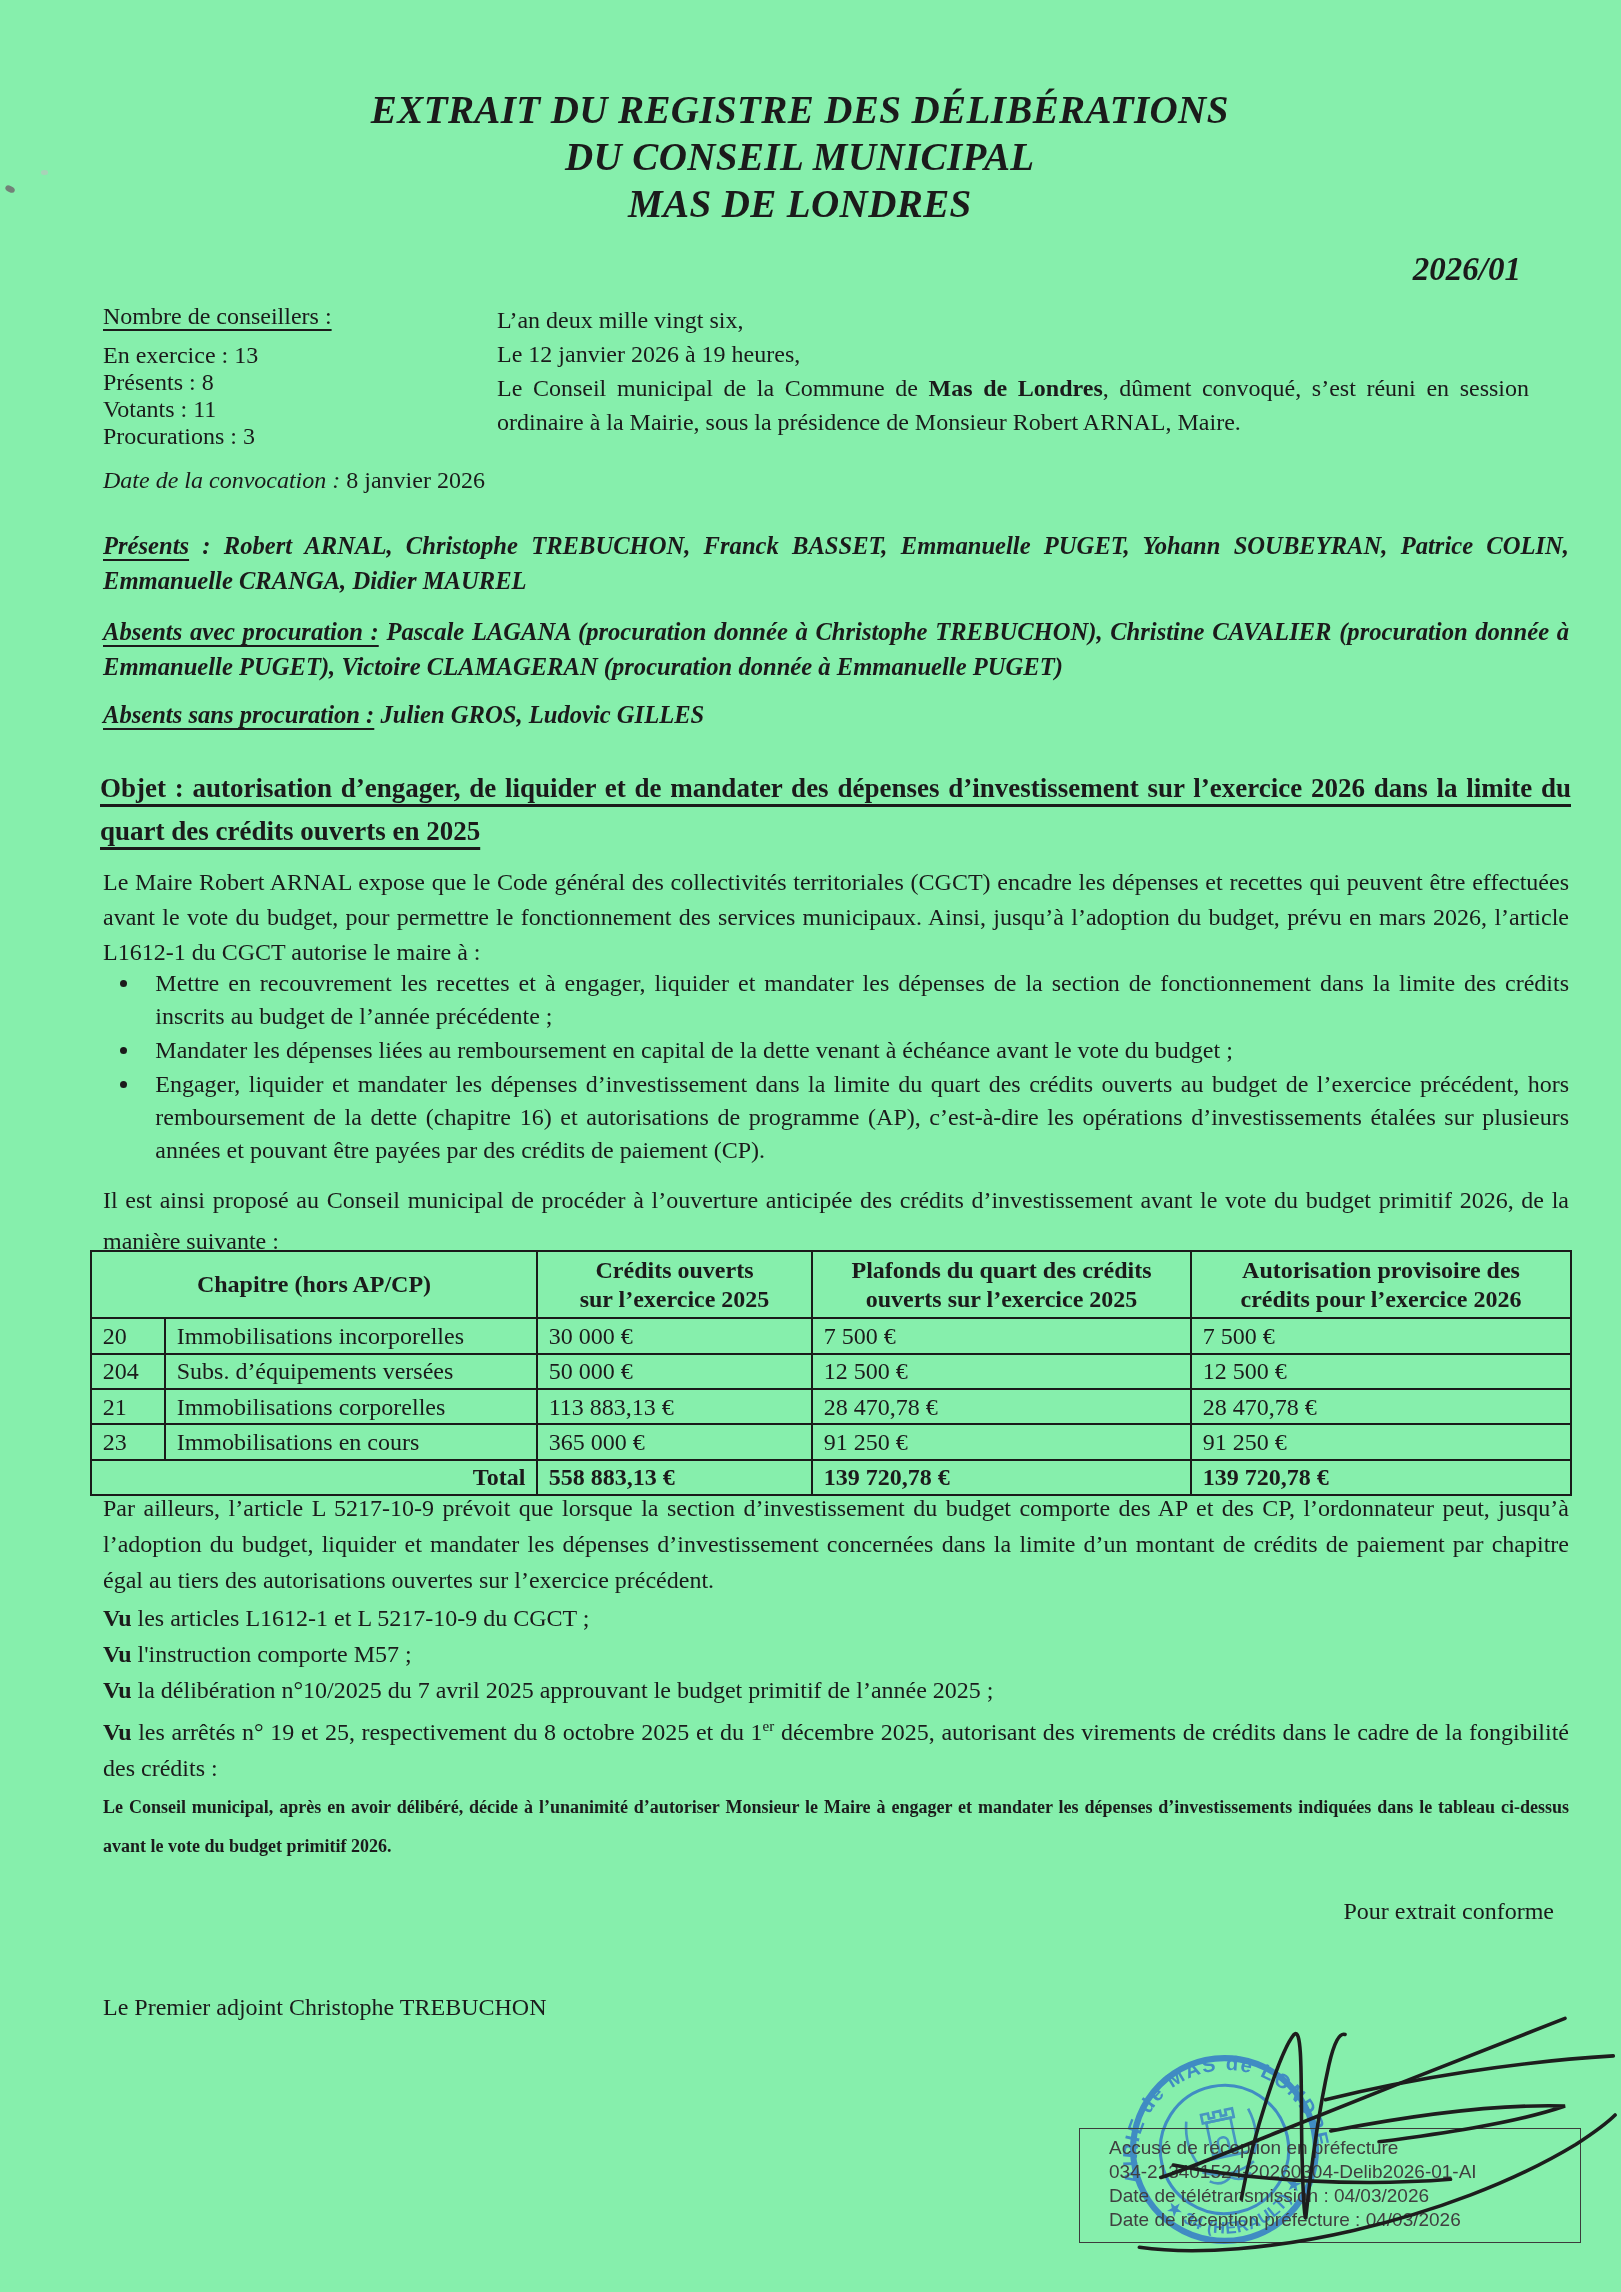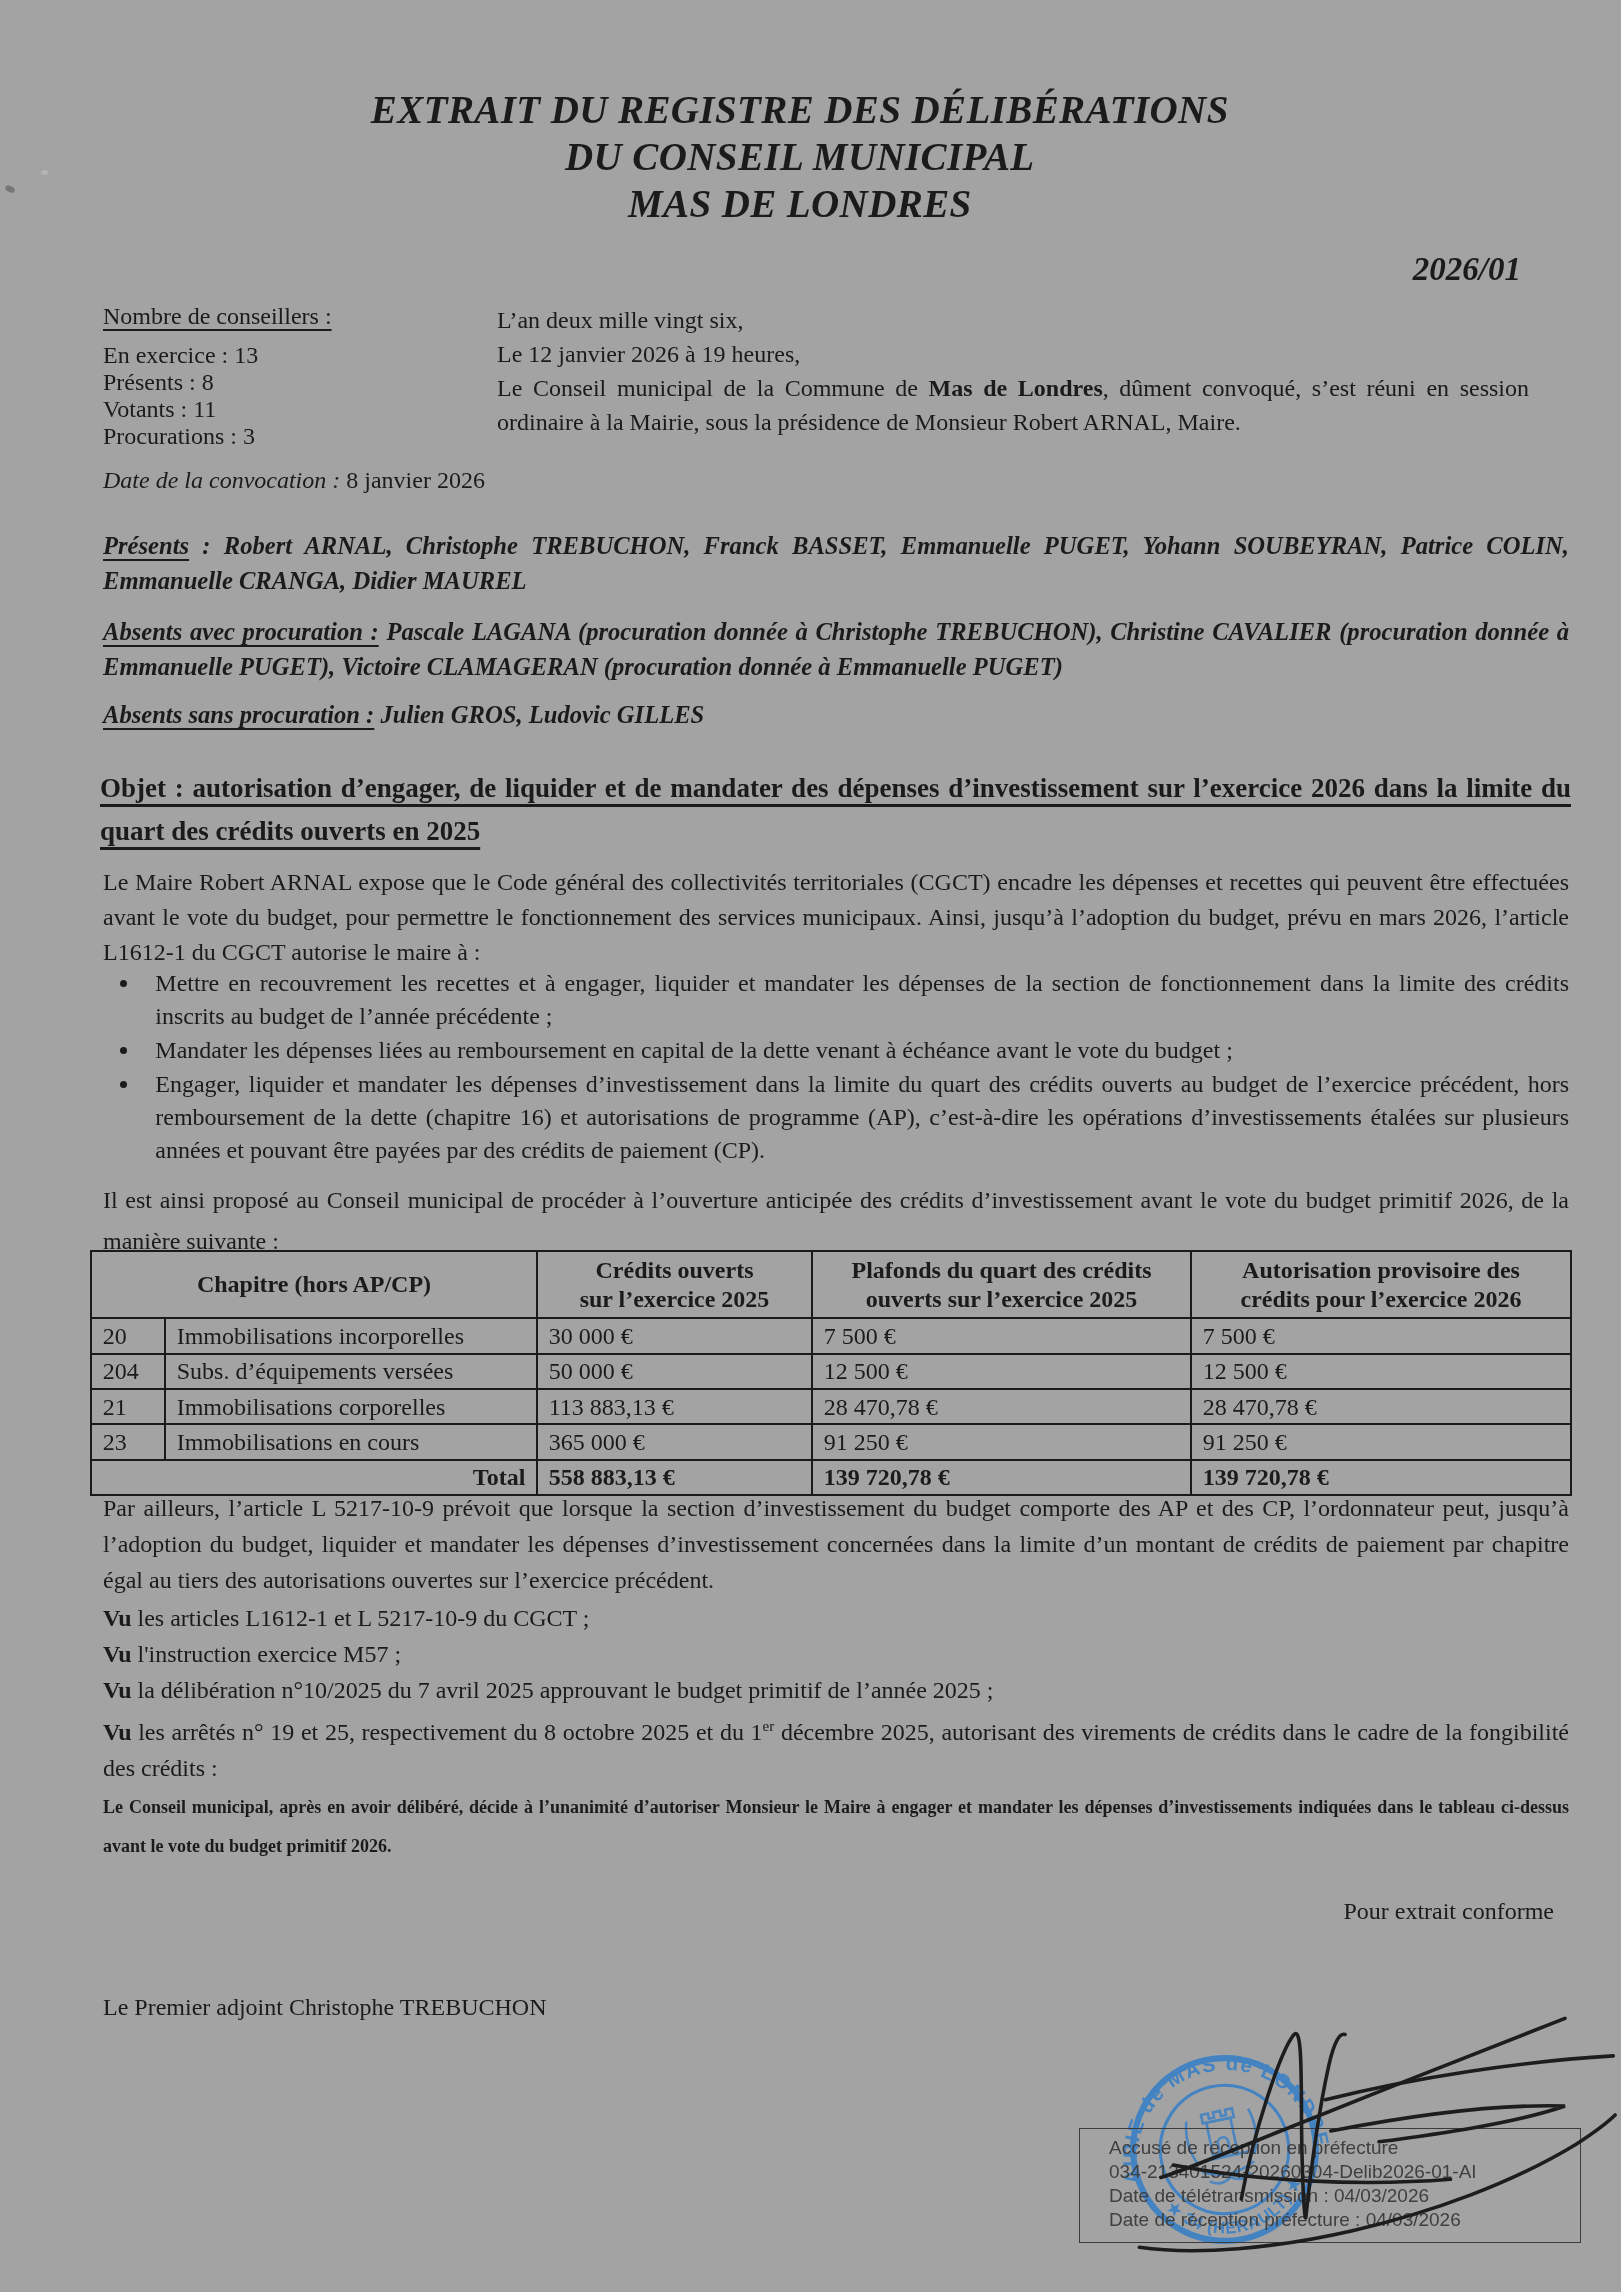--- a/index.html
+++ b/index.html
@@ -1,16 +1,16 @@
 <!DOCTYPE html>
 <html style="font-size:14.3px"><head>
 <meta charset="utf-8">
 <style>
   html,body{margin:0;padding:0;background:#e8e8e8;}
-  .page{position:relative;width:1621px;height:2293px;background:#a3a3a3;overflow:hidden;
+  .page{position:relative;width:1621px;height:2293px;background:#86efac;overflow:hidden;
         font-family:"Liberation Serif", serif;color:#1b1b1b;}
   .abs{position:absolute;}
   .b{font-weight:bold;}
   .i{font-style:italic;}
   .u{text-decoration:underline;text-underline-offset:4.5px;text-decoration-thickness:2.2px;}
 
   .title{left:0;right:0;top:86px;text-align:center;font-weight:bold;font-style:italic;
          font-size:39px;line-height:47px;letter-spacing:0.4px;transform:translateX(-10.7px);}
   .docnum{top:251px;right:100px;font-weight:bold;font-style:italic;font-size:33px;}
 
@@ -171,21 +171,21 @@
         <td>139 720,78 €</td>
         <td>139 720,78 €</td>
       </tr>
     </tbody>
   </table>
 
   <div class="abs para p3">Par ailleurs, l’article L 5217-10-9 prévoit que lorsque la section d’investissement du budget comporte des AP et des CP, l’ordonnateur peut, jusqu’à l’adoption du budget, liquider et mandater les dépenses d’investissement concernées dans la limite d’un montant de crédits de paiement par chapitre égal au tiers des autorisations ouvertes sur l’exercice précédent.</div>
 
   <div class="abs vu">
     <div><span class="b">Vu</span><span> les articles L1612-1 et L 5217-10-9 du CGCT ;</span></div>
-    <div><span class="b">Vu</span><span> l'instruction exercice M57 ;</span></div>
+    <div><span class="b">Vu</span><span> l'instruction comporte M57 ;</span></div>
     <div><span class="b">Vu</span><span> la délibération n°10/2025 du 7 avril 2025 approuvant le budget primitif de l’année 2025 ;</span></div>
     <div><span class="b">Vu</span><span> les arrêtés n° 19 et 25, respectivement du 8 octobre 2025 et du 1</span><sup>er</sup><span> décembre 2025, autorisant des virements de crédits dans le cadre de la fongibilité des crédits :</span></div>
   </div>
 
   <div class="abs para decision">Le Conseil municipal, après en avoir délibéré, décide à l’unanimité d’autoriser Monsieur le Maire à engager et mandater les dépenses d’investissements indiquées dans le tableau ci-dessus avant le vote du budget primitif 2026.</div>
 
   <div class="abs closing">
     <div>Pour extrait conforme</div>
   </div>
 

